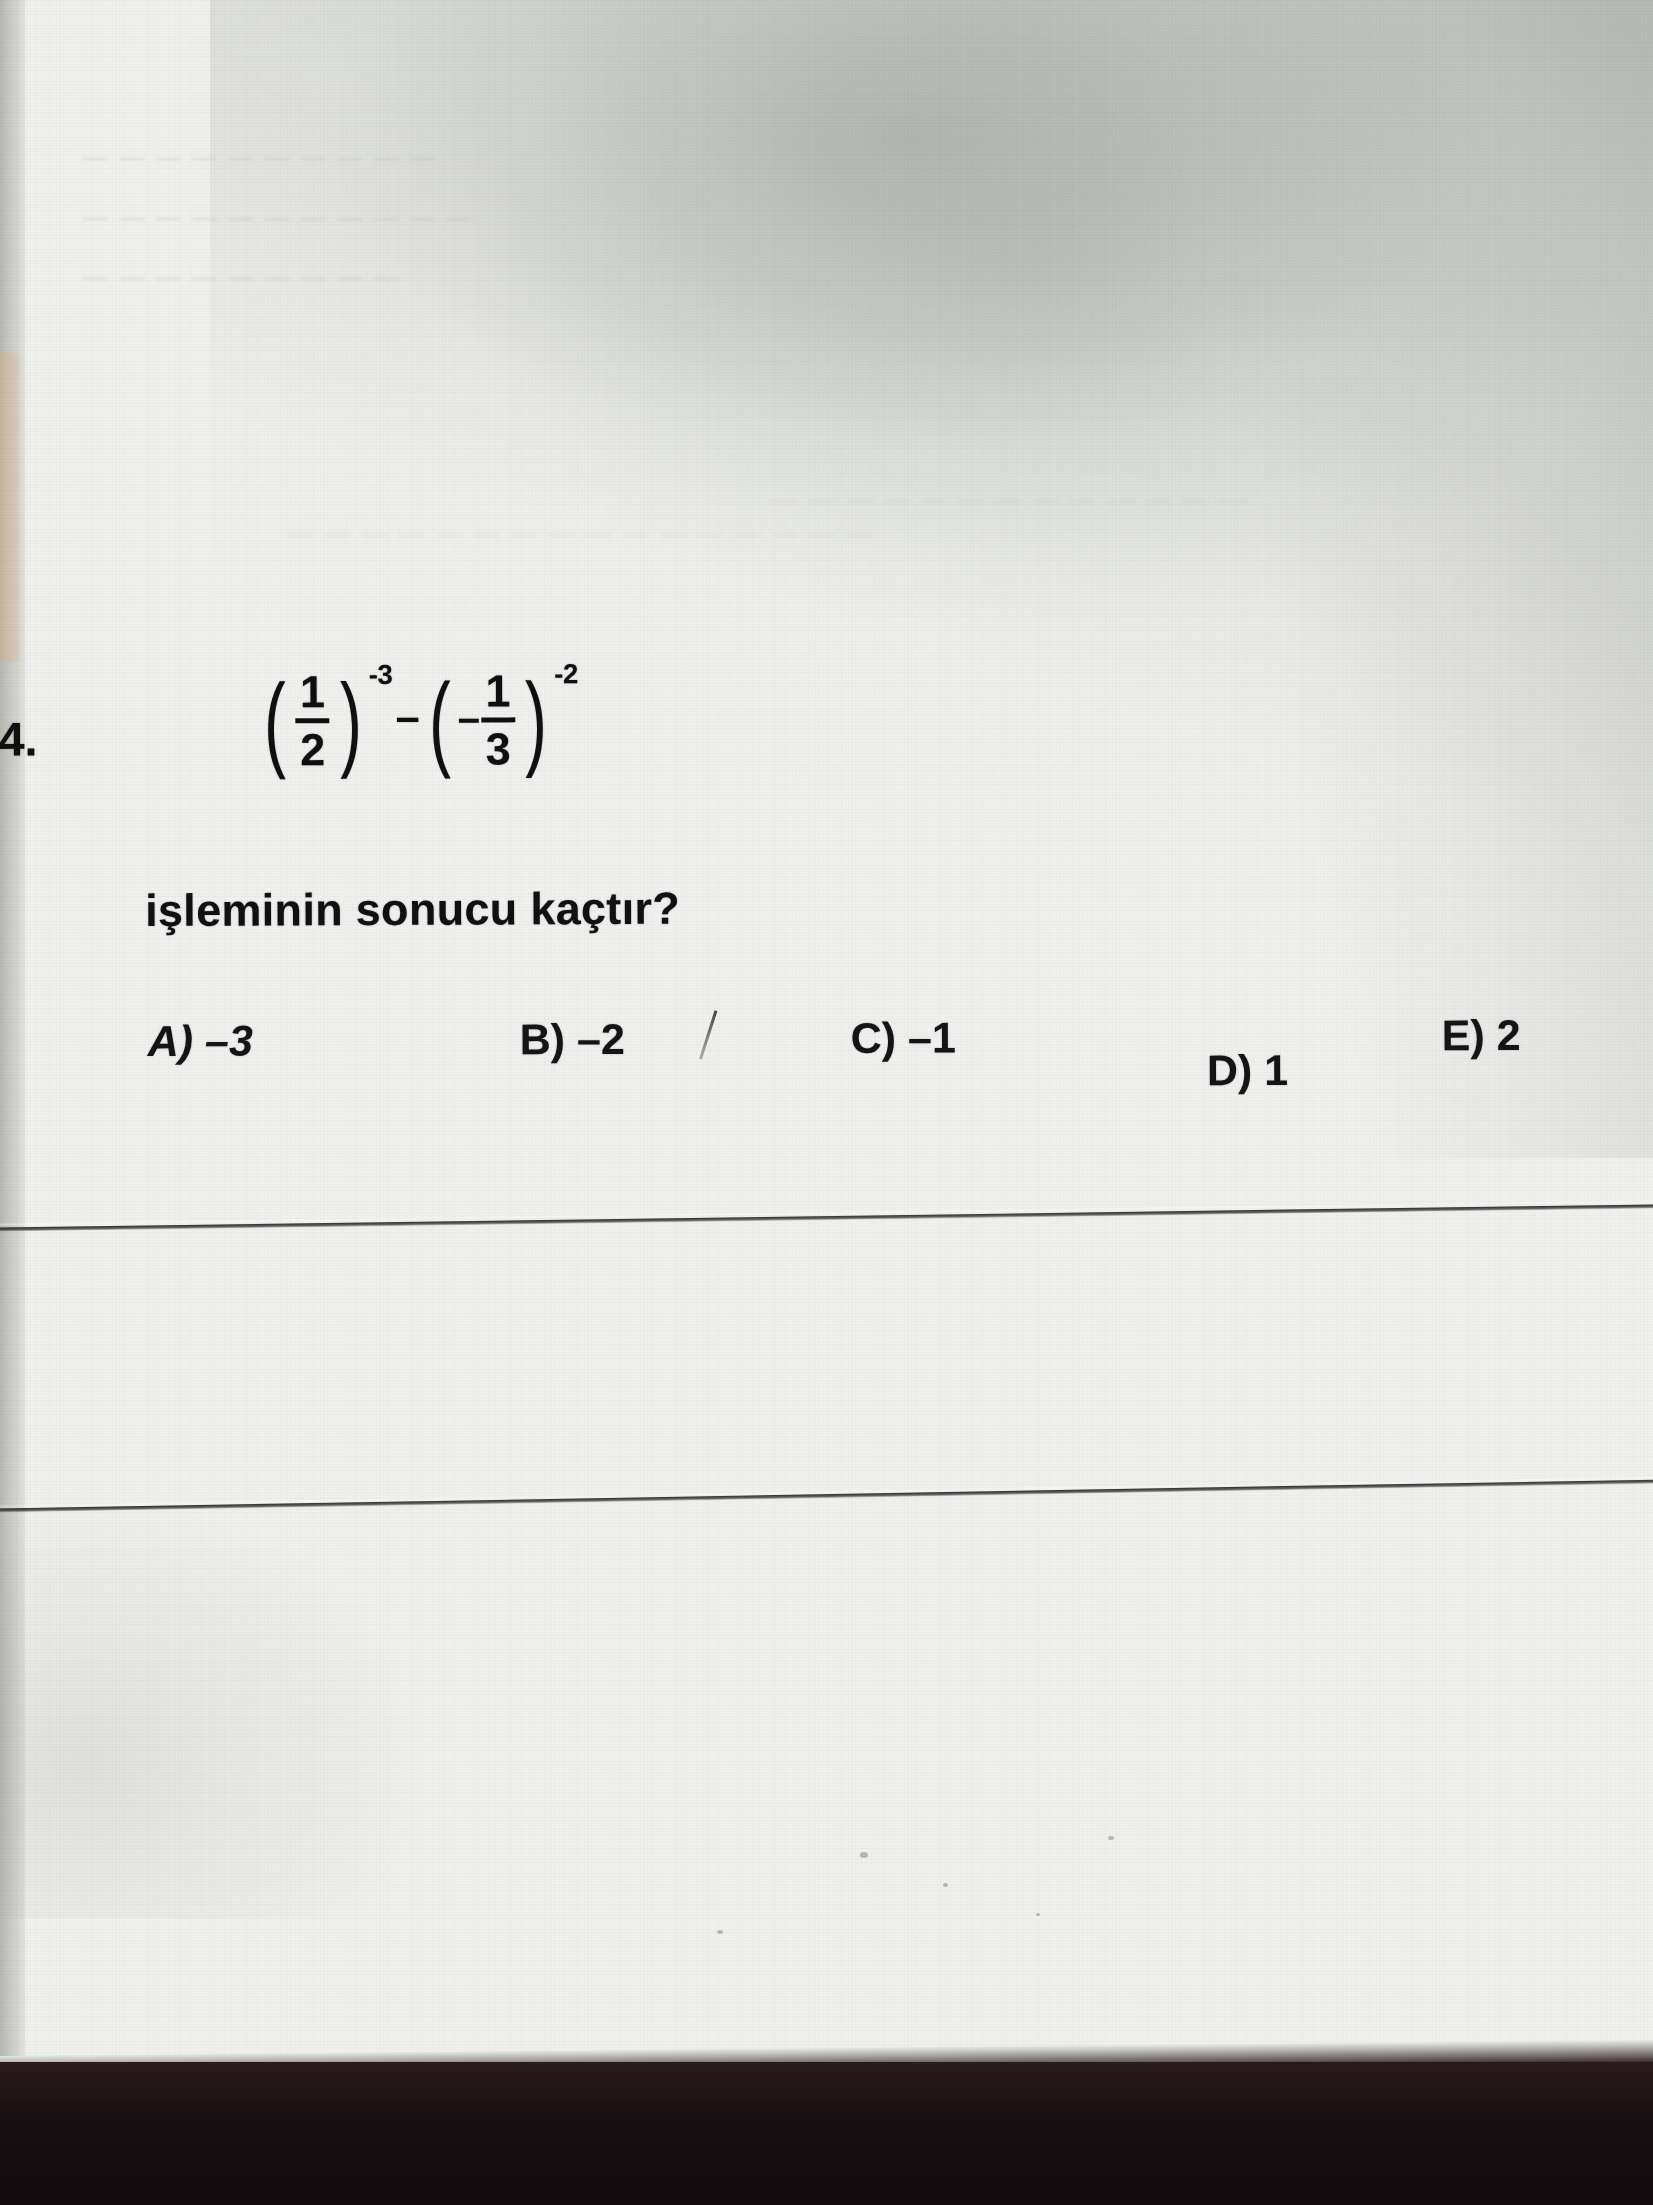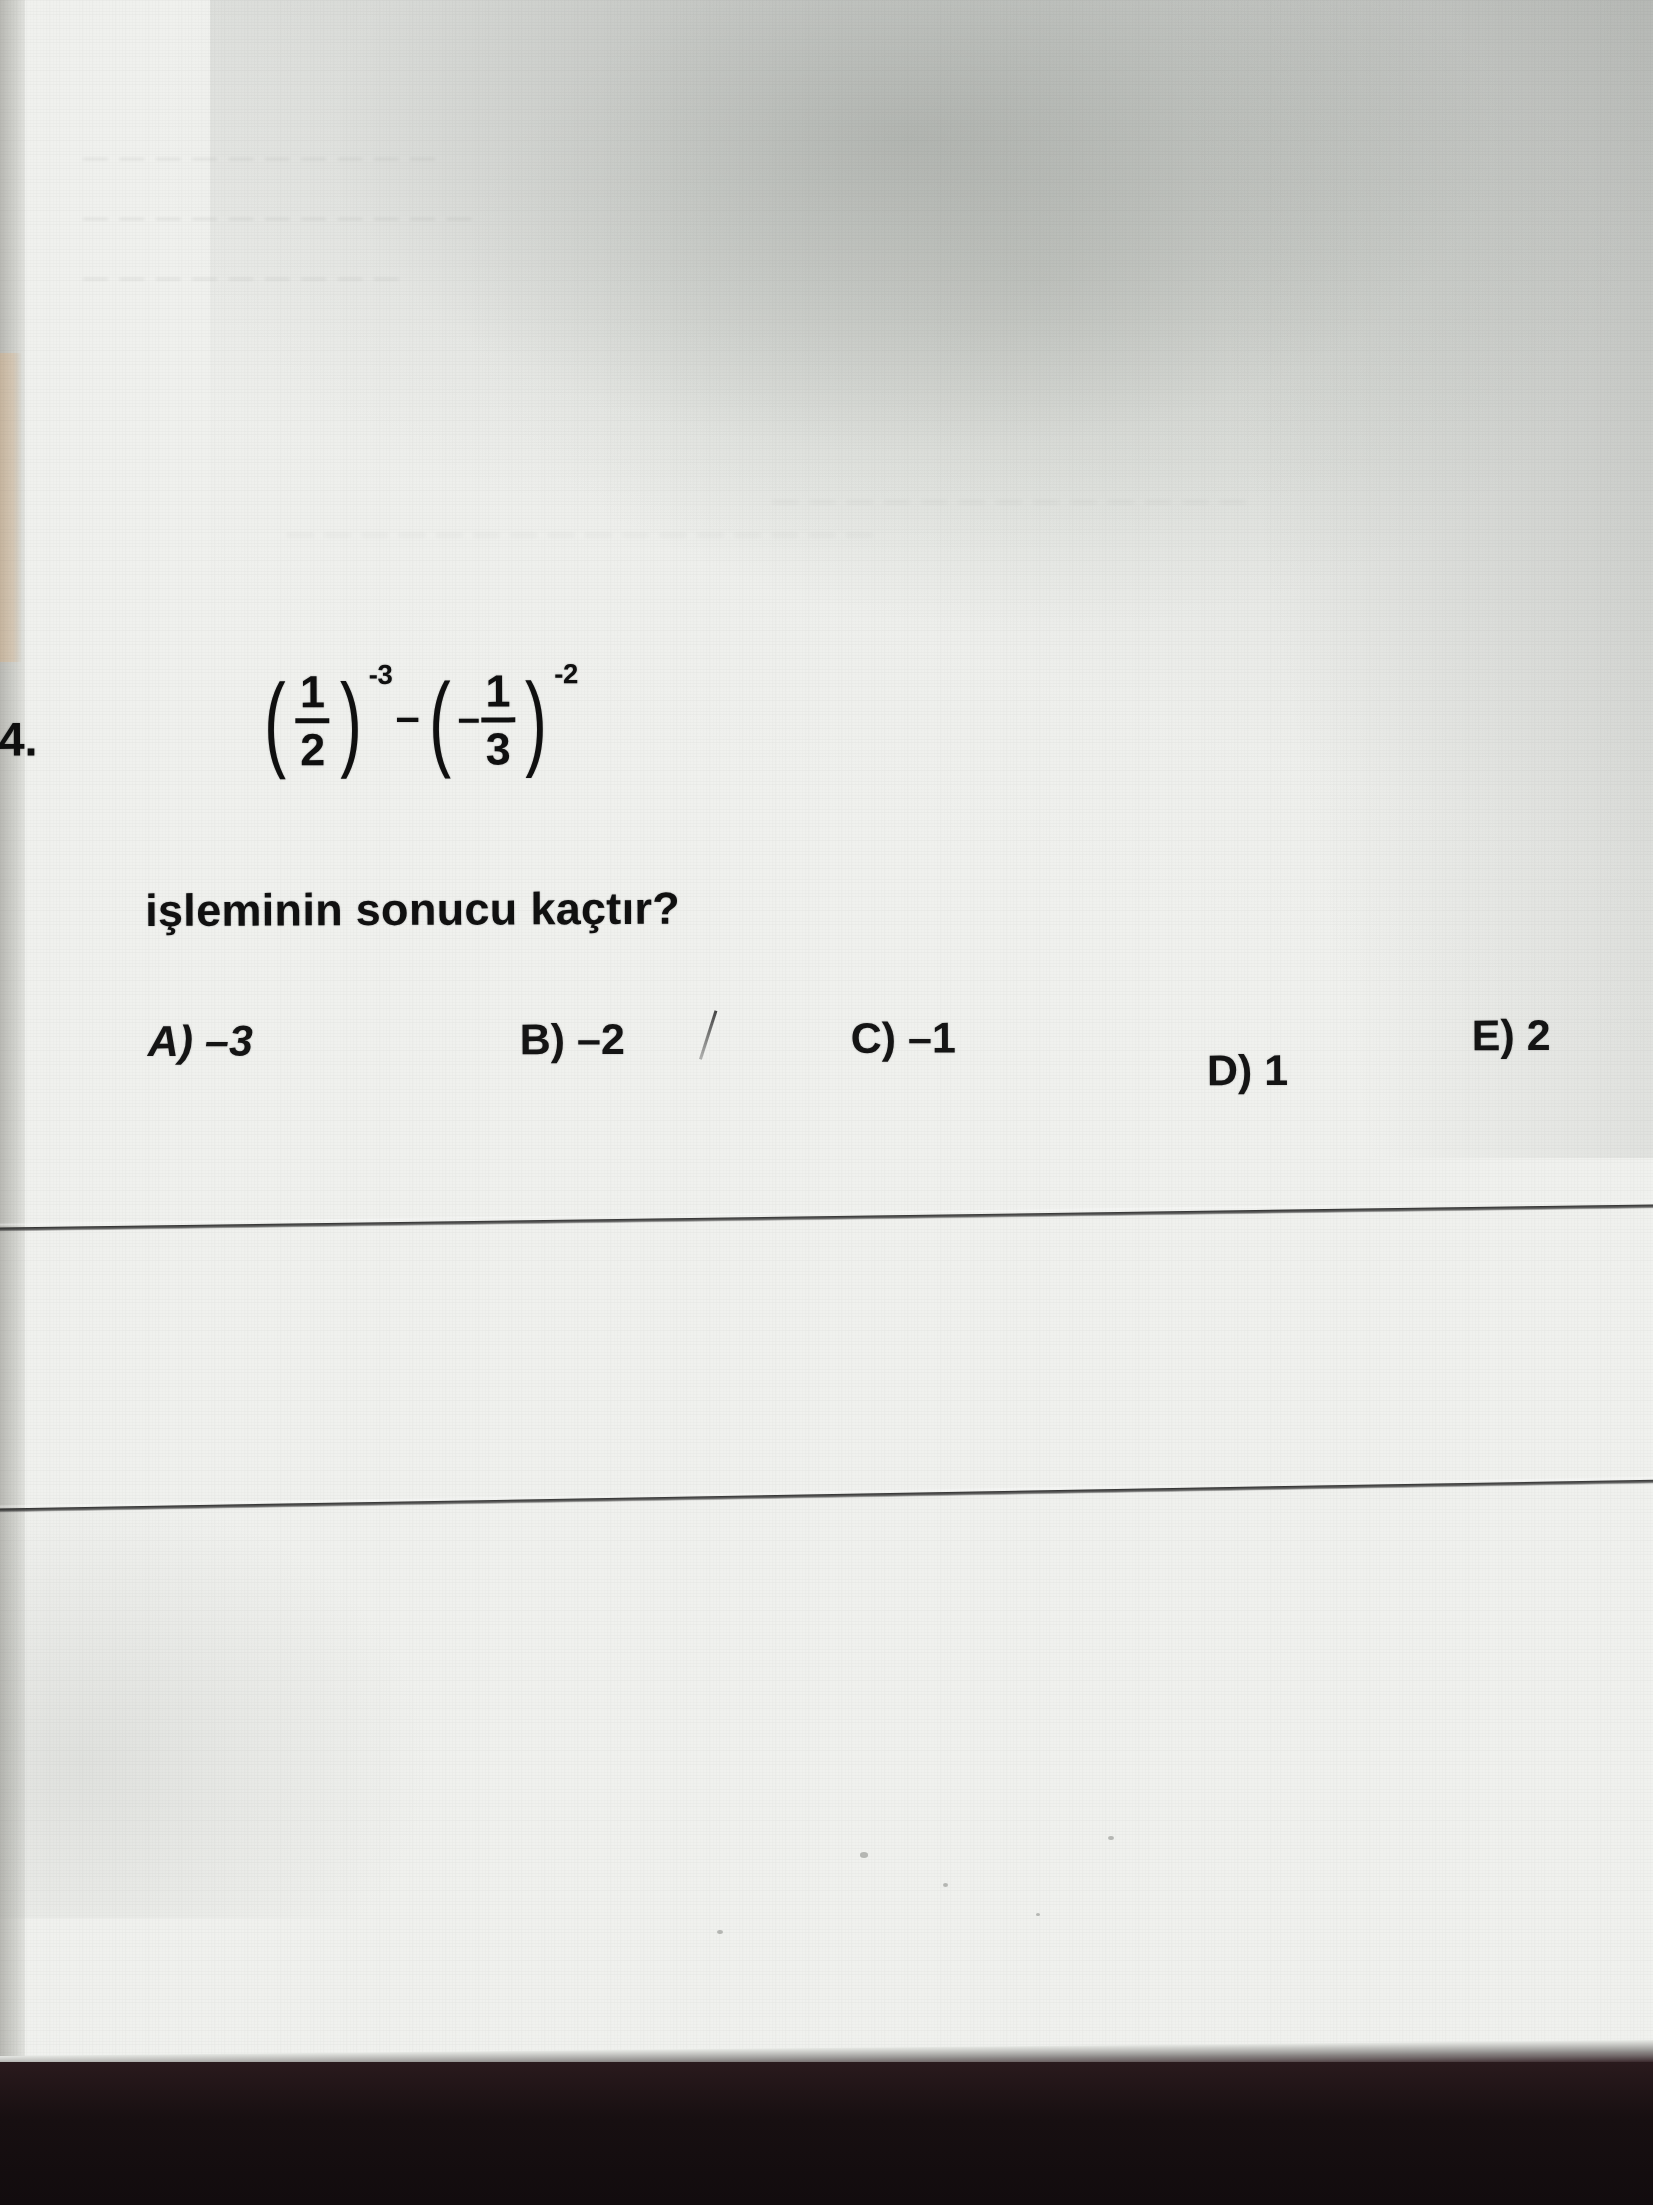--- a/index.html
+++ b/index.html
@@ -262,21 +262,21 @@
     font-size: 43px;
     font-weight: bold;
     color: #151515;
     white-space: nowrap;
     text-shadow: 0 0 1.7px rgba(40,40,40,0.35);
   }
   .c-a { left: 0px; font-style: italic; }
   .c-b { left: 372px; }
   .c-c { left: 703px; }
   .c-d { left: 1059px; margin-top: 34px; }
-  .c-e { left: 1324px; }
+  .c-e { left: 1294px; }
 
   
   .pencil-mark {
     position: absolute;
     left: 696px;
     top: 1008px;
     width: 30px;
     height: 53px;
     pointer-events: none;
   }

